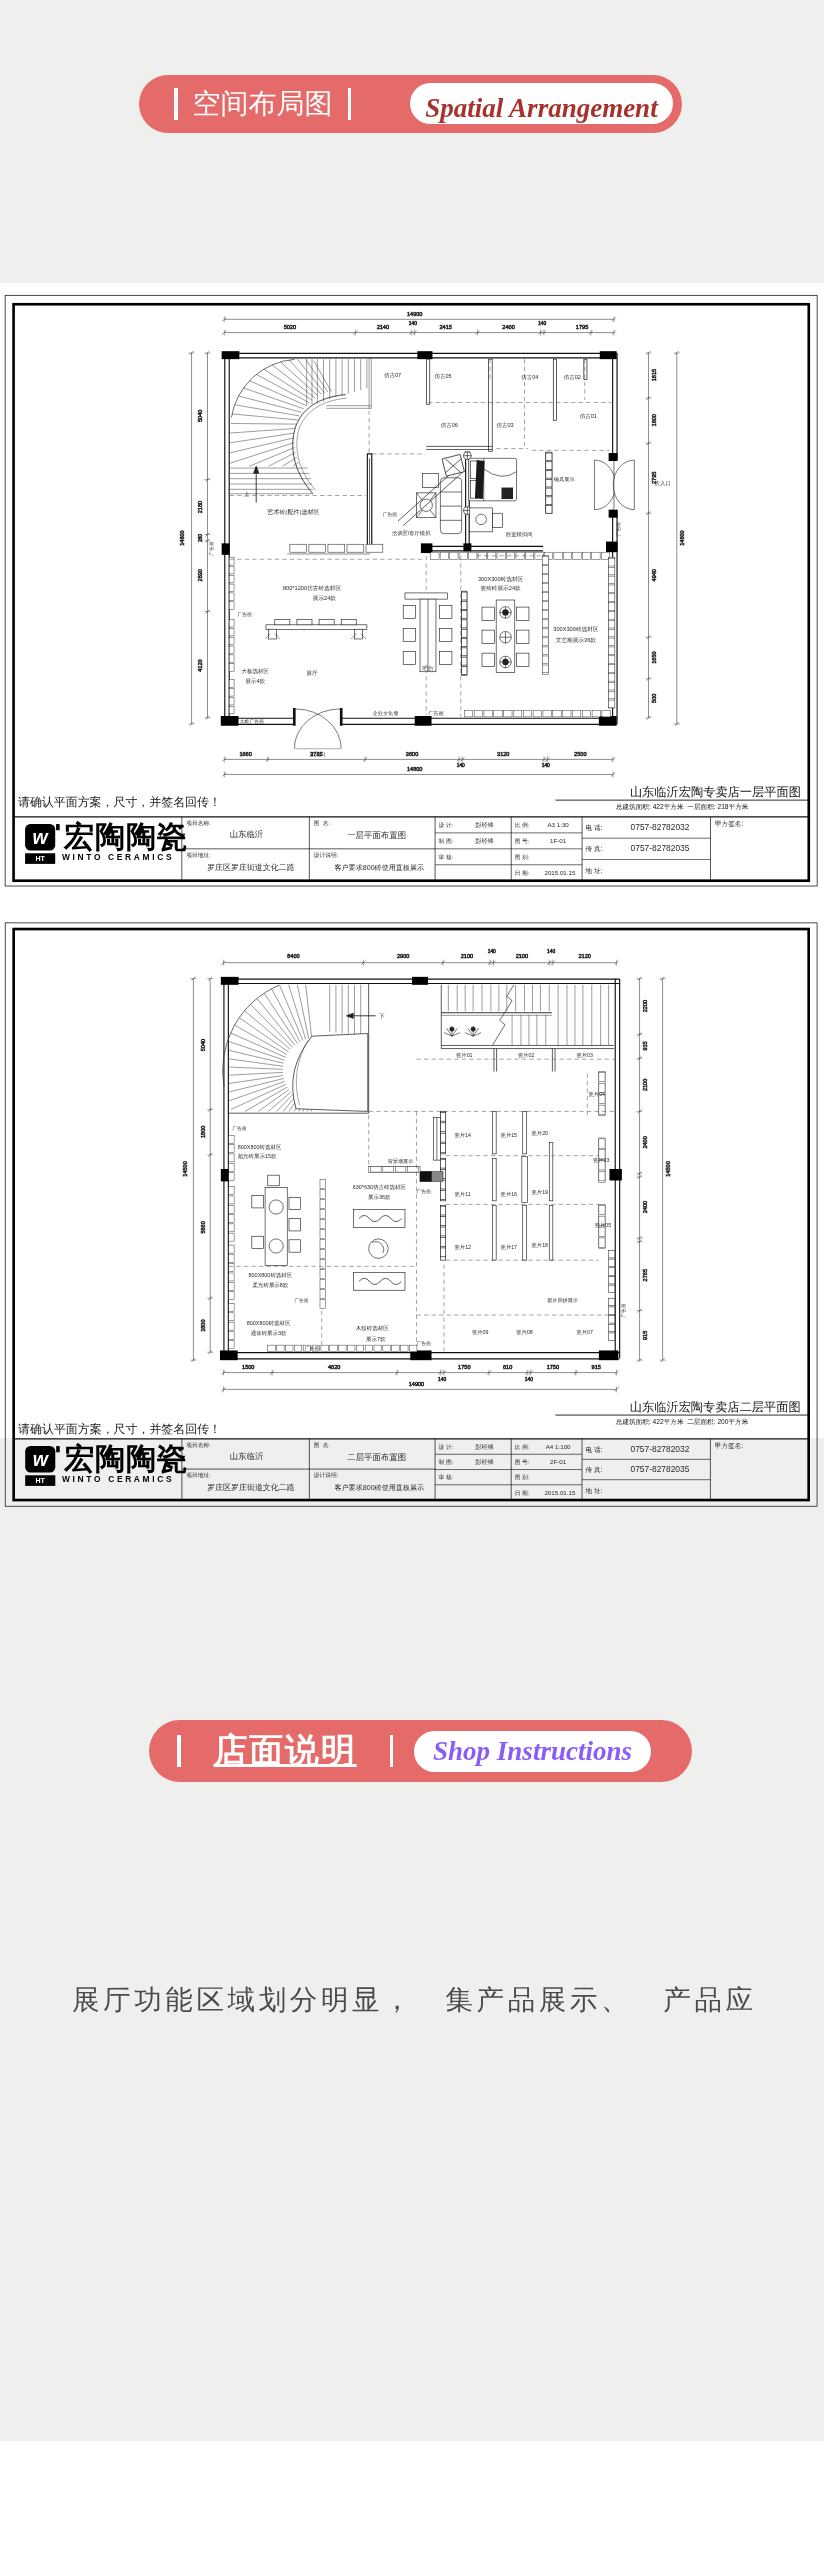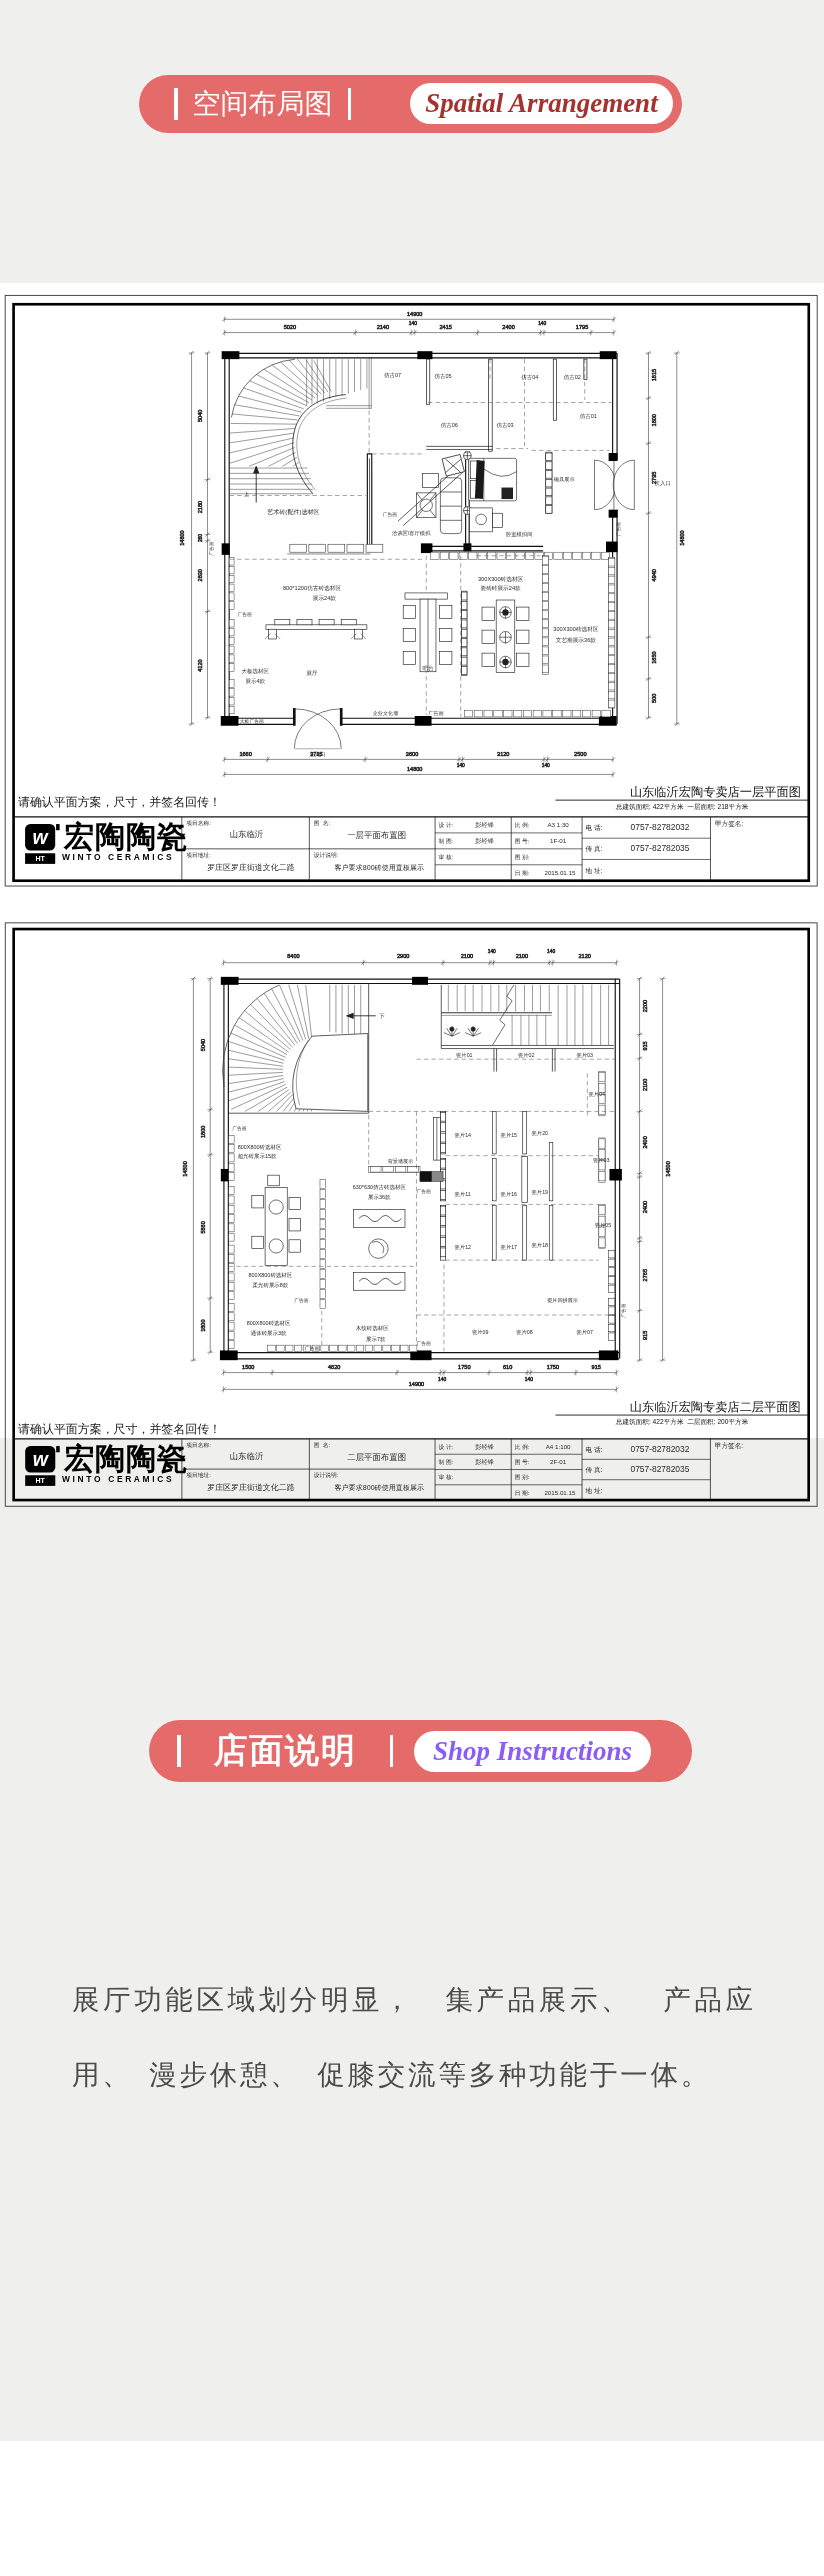--- a/index.html
+++ b/index.html
@@ -9,21 +9,21 @@
 <body>
 
 <div style="position:absolute;left:139px;top:75px;width:543px;height:58px;background:#e56a6a;border-radius:29px;">
 
 <div style="position:absolute;left:35px;top:0;height:58px;display:flex;align-items:center;color:#fff;font-weight:normal;font-size:28px;white-space:nowrap;">
 <span style="display:inline-block;width:3.5px;height:32px;background:#fff;"></span>
       <span style="margin:0 15px;letter-spacing:0px;">空间布局图</span>
       <span style="display:inline-block;width:3.5px;height:32px;background:#fff;"></span>
     </div>
 
-<div style="position:absolute;left:271px;top:8.4px;width:263px;height:41px;background:#fff;border-radius:20.4px;display:flex;align-items:center;justify-content:center;">
+<div style="position:absolute;left:271px;top:8.4px;width:263px;height:41px;background:#fff;border-radius:20.4px;display:flex;align-items:flex-end;justify-content:center;">
 <span style="font-family:'Liberation Serif',serif;font-style:italic;font-weight:bold;font-size:27px;color:#a5322d;">Spatial Arrangement</span>
     </div>
 </div>
 
 <div class="panel" style="top:283px;height:739px;">
 <svg width="825" height="611" viewBox="0 320 931 690">
 
 <rect x="5.5" y="334" width="917" height="667" fill="none" stroke="#333" stroke-width="1"></rect>
 
 <rect x="15" y="344" width="898" height="651" fill="none" stroke="#000" stroke-width="3"></rect>
@@ -1261,30 +1261,29 @@
 <g font-family="Liberation Sans,sans-serif" fill="#1a1a1a">
         <text x="807" y="1635" font-size="7.5" text-anchor="start" fill="#2a2a2a">甲方签名:</text>
       </g>
 </svg>
 </div>
 
 <div style="position:absolute;left:149px;top:1720px;width:543px;height:62px;background:#e56a6a;border-radius:31px;">
 
 <div style="position:absolute;left:28px;top:0;height:62px;display:flex;align-items:center;color:#fff;font-weight:bold;font-size:34px;white-space:nowrap;">
 <span style="display:inline-block;width:3.5px;height:32px;background:#fff;"></span>
-      <span style="margin:0 33px;letter-spacing:1.8px;">店面说明</span>
+      <span style="margin:0 33px;letter-spacing:1.8px;text-decoration:underline;">店面说明</span>
       <span style="display:inline-block;width:3.5px;height:32px;background:#fff;"></span>
     </div>
 
 <div style="position:absolute;left:265px;top:10.6px;width:237px;height:41px;background:#fff;border-radius:20.4px;display:flex;align-items:center;justify-content:center;">
 <span style="font-family:'Liberation Serif',serif;font-style:italic;font-weight:bold;font-size:27px;color:#8b5cf6;">Shop Instructions</span>
     </div>
 </div>
 
 <div style="position:absolute;left:72px;top:1972px;width:681px;font-size:27.5px;color:#4b4b4b;">
 
 
 <div style="height:75px;line-height:56px;text-align:justify;text-align-last:justify;">展厅功能区域划分明显， 集产品展示、 产品应</div>
 
-<div style="height:75px;line-height:56px;letter-spacing:2.8px;">用、 漫步休憩、 促膝交流等多种功能于一体。</div>
 </div>
 
 <div style="position:absolute;left:0;top:2441px;width:825px;height:135px;background:#fff;"></div>
 
 </body></html>

